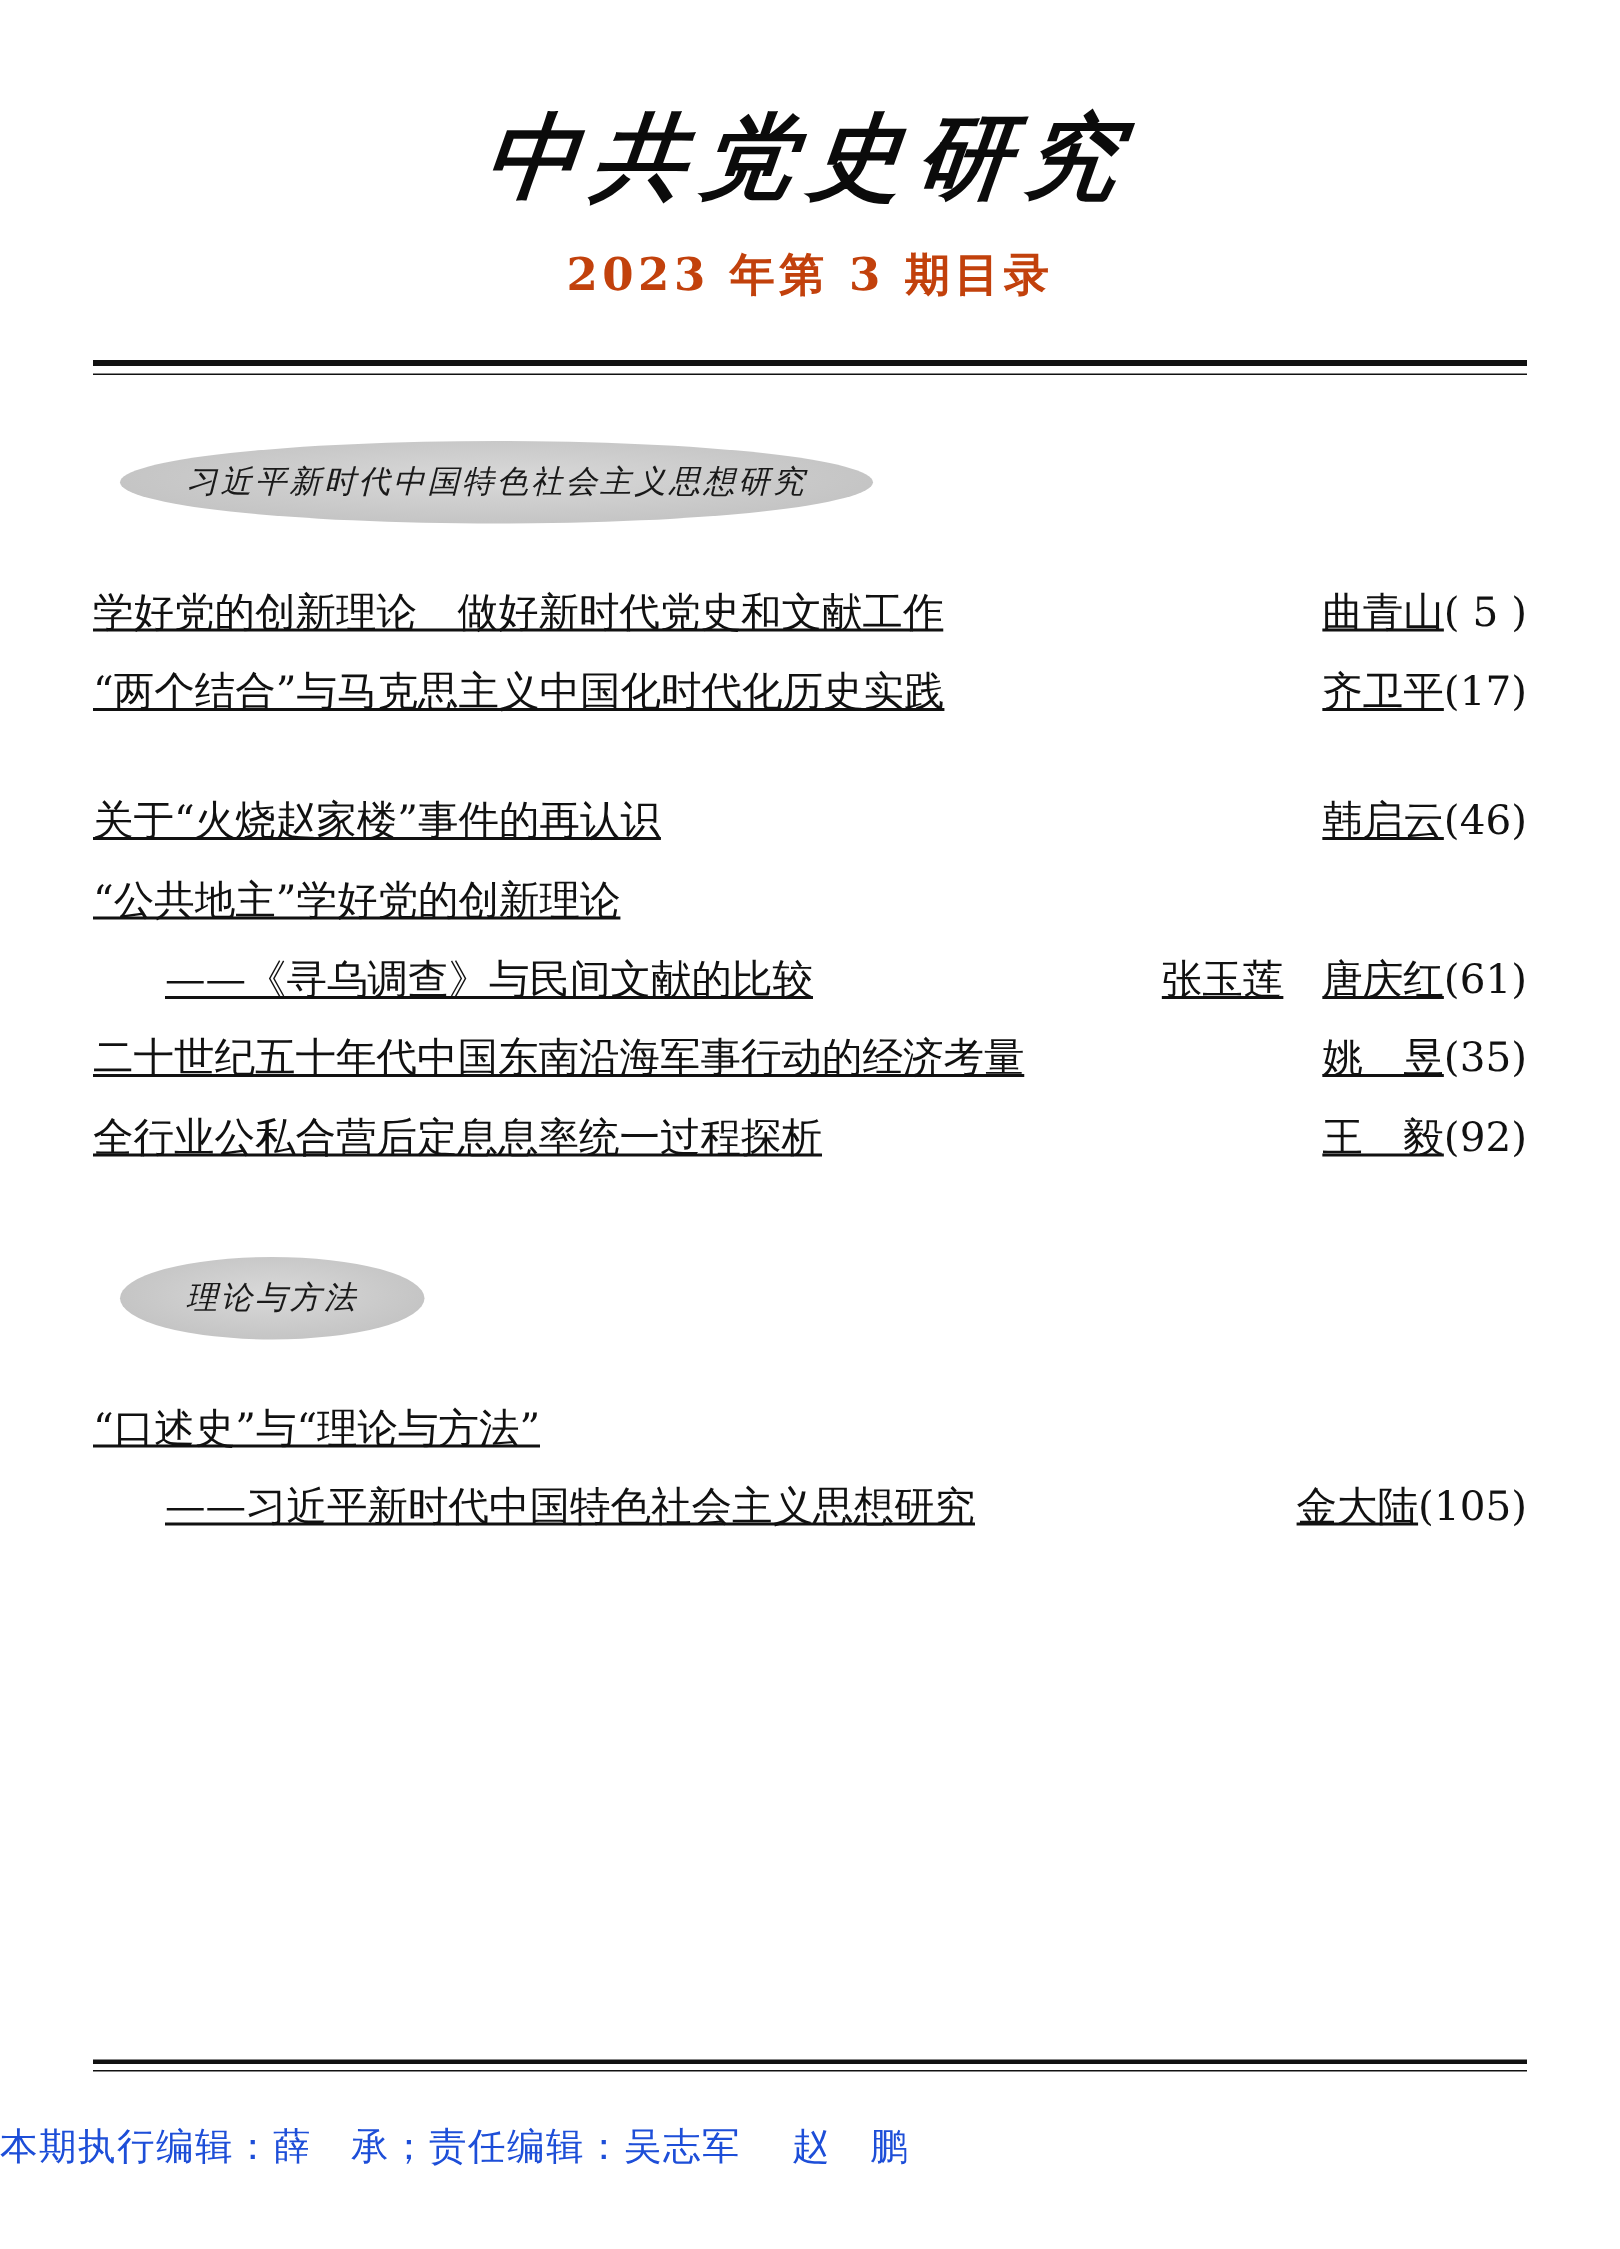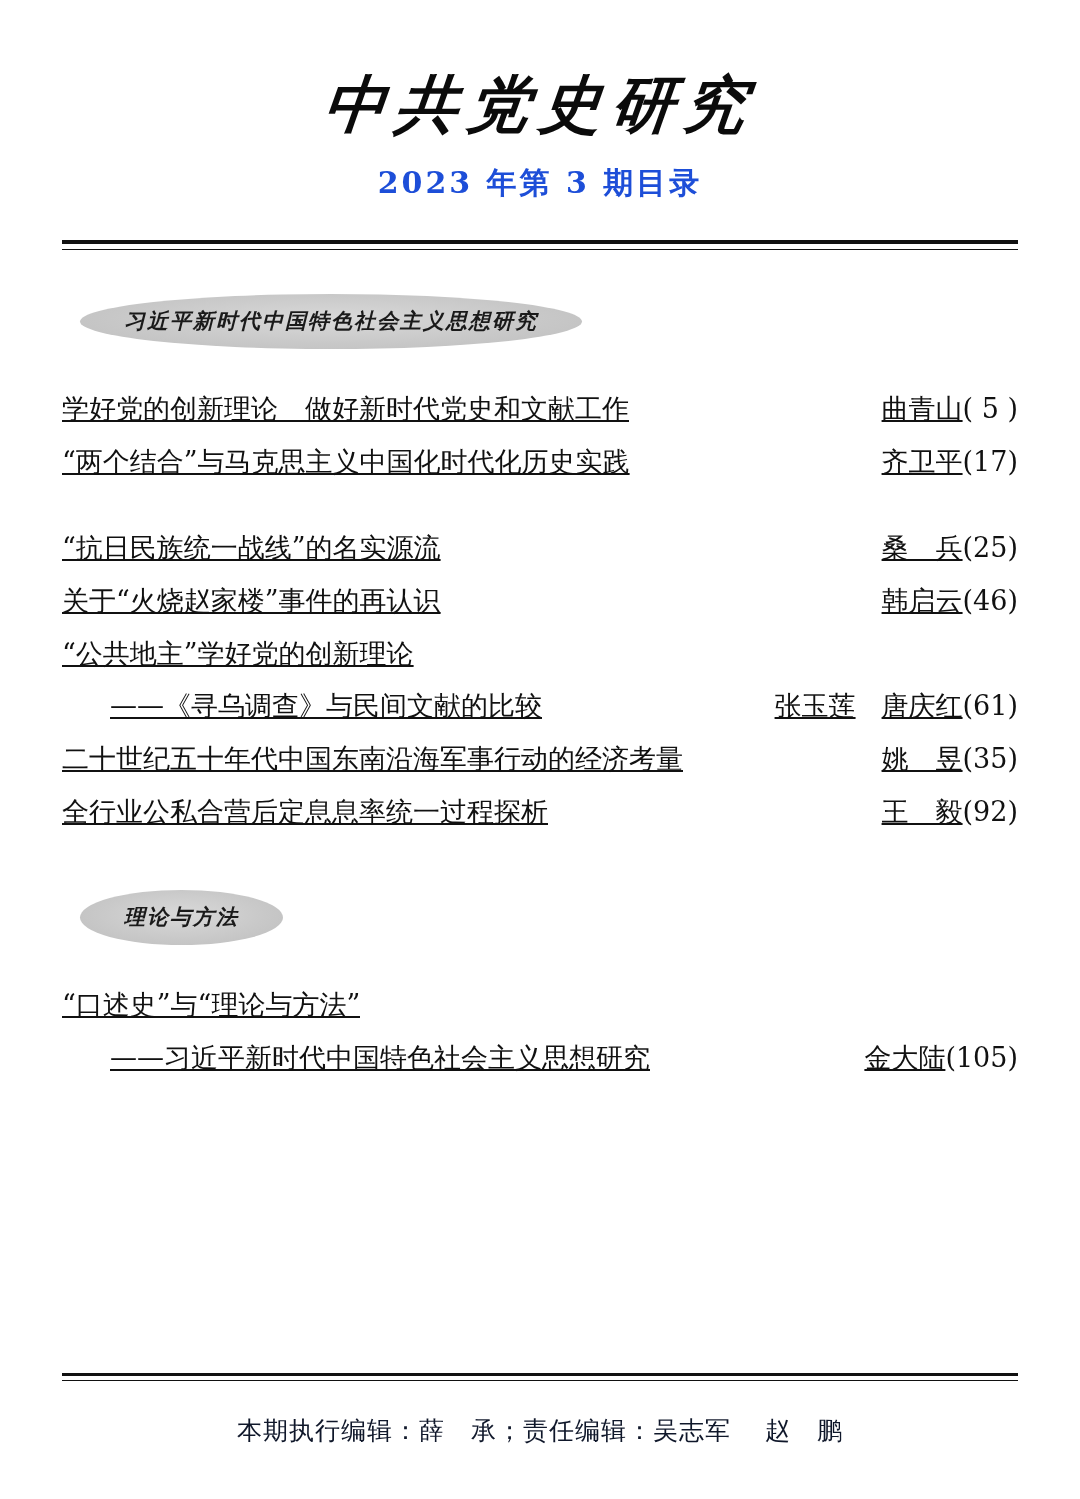--- a/index.html
+++ b/index.html
@@ -35,21 +35,21 @@
     font-style: italic;
     line-height: 1.05;
     color: #0b0b0b;
     transform: skewX(-6deg);
   }
   .issue-line {
     margin-top: 26px;
     font-size: 30px;
     font-weight: 700;
     letter-spacing: 3px;
-    color: #1d4ed8;
+    color: #c2410c;
   }
   
   .rule-double {
     margin-top: 36px;
     border-top: 4px solid #111;
     padding-top: 5px;
   }
   .rule-double:after {
     content: "";
     display: block;
@@ -68,21 +68,21 @@
     display: block;
     border-top: 1.5px solid #111;
   }
   
   .section-banner {
     display: inline-block;
     background: radial-gradient(ellipse at 50% 45%, #d9d9d9 0%, #c9c9c9 55%, #bdbdbd 100%);
     border-radius: 50% / 50%;
     padding: 13px 44px 14px 44px;
     font-size: 21px;
-    font-weight: 700;
+    font-weight: 400;
     letter-spacing: 2px;
     color: #1a1a1a;
     font-family: "DejaVu Sans", "Liberation Sans", sans-serif;
     font-style: italic;
     white-space: nowrap;
   }
   .banner-wrap { margin-top: 44px; padding-left: 18px; }
   .banner-wrap.tight { margin-top: 52px; }
 
   
@@ -111,24 +111,23 @@
   .entry .author-gap { display: inline-block; width: 26px; }
   .entry.sub .title { padding-left: 48px; }
   .entry.nopage .meta { visibility: hidden; }
 
   
   .footer {
     position: absolute;
     left: 0;
     right: 0;
     bottom: 52px;
-    text-align: center;
     font-size: 25px;
     letter-spacing: 1px;
-    color: #0f172a;
+    color: #1d4ed8;
   }
   .sp-wide { display: inline-block; width: 34px; }
 </style>
 </head>
 <body>
 
 <div class="page">
 
   <div class="masthead">
     <div class="journal-title">中共党史研究</div>
@@ -145,24 +144,20 @@
       <span class="title">学好党的创新理论　做好新时代党史和文献工作</span>
       <span class="meta"><span class="authors">曲青山</span><span>( 5 )</span></span>
     </div>
     <div class="entry">
       <span class="title">“两个结合”与马克思主义中国化时代化历史实践</span>
       <span class="meta"><span class="authors">齐卫平</span><span>(17)</span></span>
     </div>
   </div>
 
   <div class="entries">
-    <div class="entry">
-      <span class="title">“抗日民族统一战线”的名实源流</span>
-      <span class="meta"><span class="authors">桑　兵</span><span>(25)</span></span>
-    </div>
     <div class="entry">
       <span class="title">关于“火烧赵家楼”事件的再认识</span>
       <span class="meta"><span class="authors">韩启云</span><span>(46)</span></span>
     </div>
     <div class="entry nopage">
       <span class="title">“公共地主”学好党的创新理论</span>
       <span class="meta"><span class="authors"></span><span></span></span>
     </div>
     <div class="entry sub">
       <span class="title">——《寻乌调查》与民间文献的比较</span>

